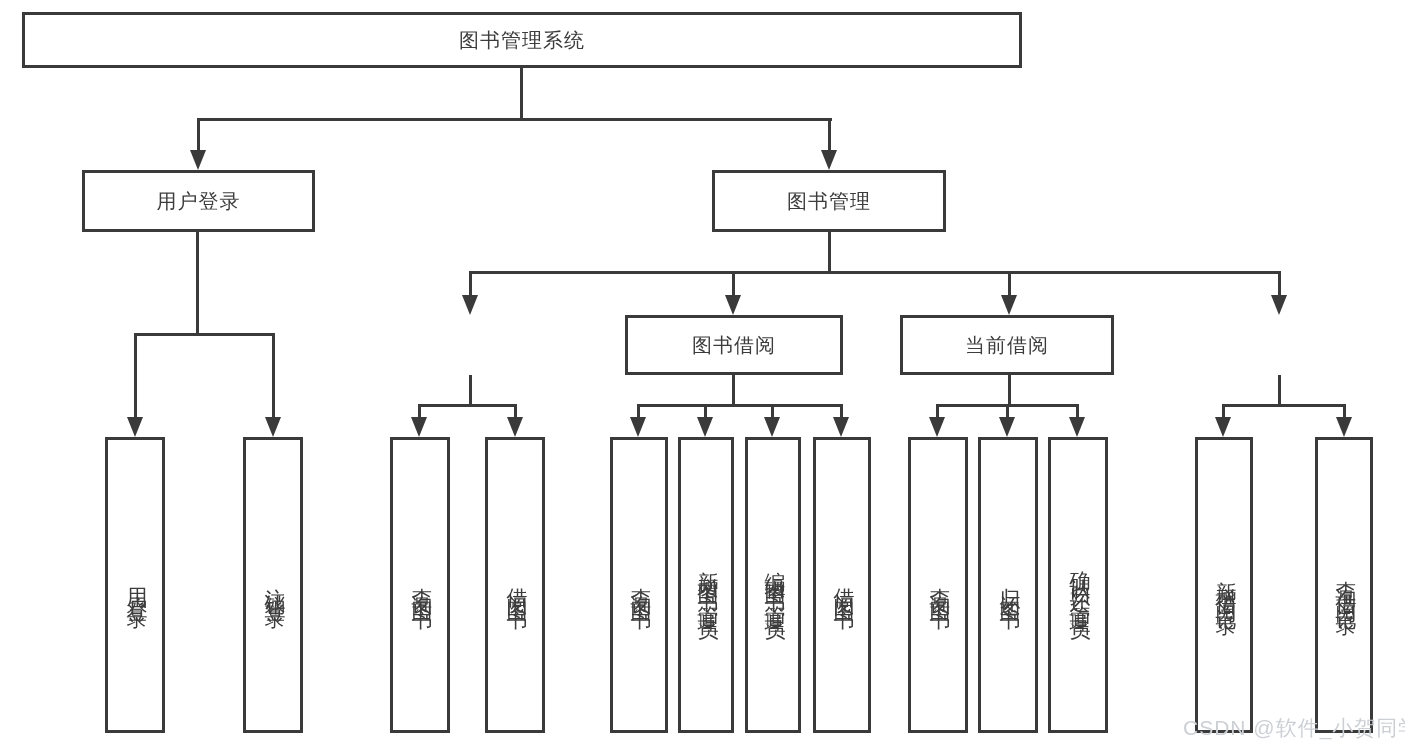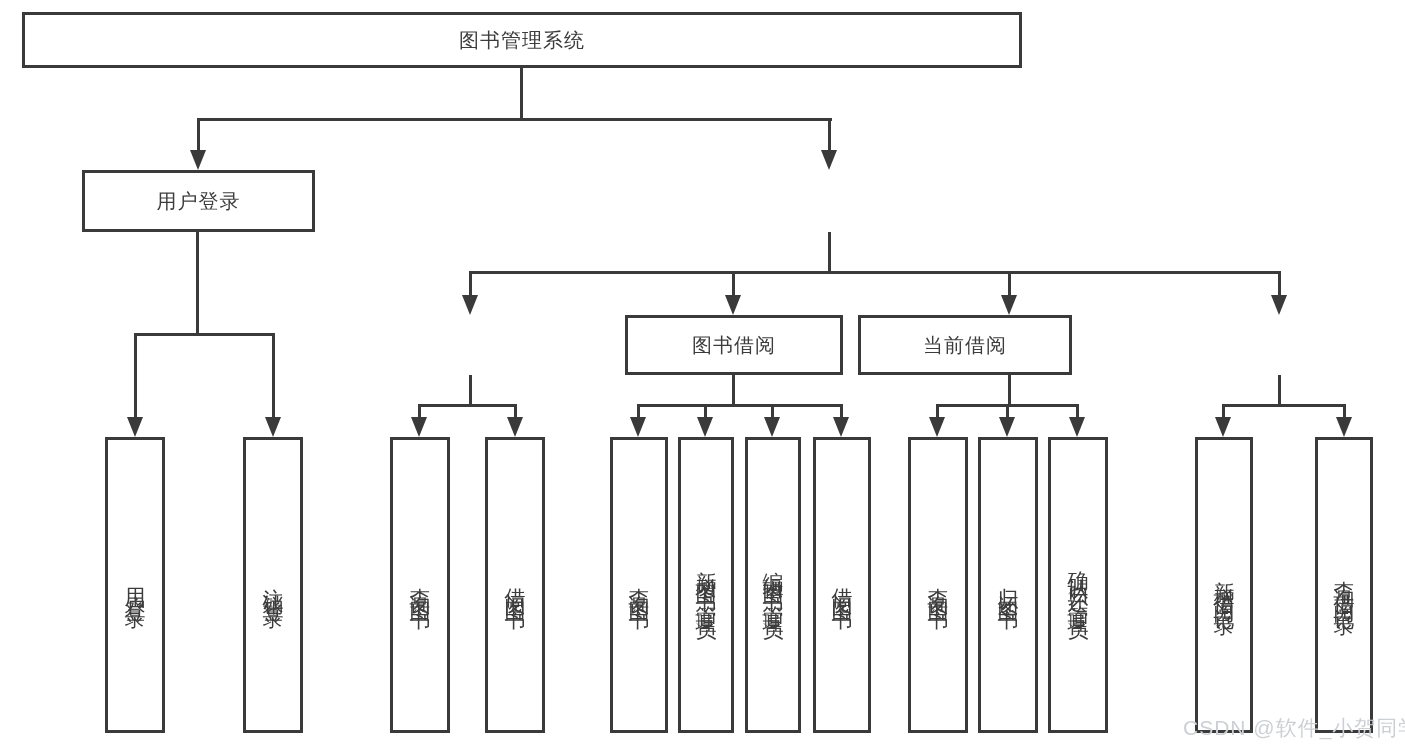--- a/index.html
+++ b/index.html
@@ -11,21 +11,21 @@
     width:1405px;height:747px;position:relative;overflow:hidden;
     font-family:"Liberation Sans","DejaVu Sans",sans-serif;
     color:var(--text);
   }
   .canvas{position:absolute;inset:0;}
   .box{
     position:absolute;
     border:3px solid var(--line);
     background:#ffffff;
     box-sizing:border-box;
-    display:flex;align-items:center;justify-content:center;
+    display:flex;align-items:center;justify-content:center;font-family:Liberation Mono, monospace;
   }
   .box.h span{
     font-size:20px;
     letter-spacing:1px;
     white-space:nowrap;
     color:var(--text);
   }
   .box.v span{
     writing-mode:vertical-lr;
     text-orientation:mixed;
@@ -65,20 +65,23 @@
   <div class="vline" style="left:520px;top:68px;height:53px"></div>
   <div class="hline" style="left:197px;top:118px;width:635px"></div>
   <div class="vline" style="left:197px;top:118px;height:34px"></div>
   <div class="arrowhead" style="left:190px;top:150px"></div>
   <div class="vline" style="left:828px;top:118px;height:34px"></div>
   <div class="arrowhead" style="left:821px;top:150px"></div>
 
   <div class="box h" style="left:82px;top:170px;width:233px;height:62px">
     <span>用户登录</span>
   </div>
+  <div class="box h" style="left:712px;top:170px;width:234px;height:62px">
+    <span>图书管理</span>
+  </div>
 
   <div class="vline" style="left:196px;top:232px;height:104px"></div>
   <div class="hline" style="left:134px;top:333px;width:141px"></div>
   <div class="vline" style="left:134px;top:333px;height:86px"></div>
   <div class="arrowhead" style="left:127px;top:417px"></div>
   <div class="vline" style="left:272px;top:333px;height:86px"></div>
   <div class="arrowhead" style="left:265px;top:417px"></div>
 
   <div class="vline" style="left:828px;top:232px;height:42px"></div>
   <div class="hline" style="left:469px;top:271px;width:812px"></div>
@@ -87,21 +90,21 @@
   <div class="vline" style="left:732px;top:271px;height:26px"></div>
   <div class="arrowhead" style="left:725px;top:295px"></div>
   <div class="vline" style="left:1008px;top:271px;height:26px"></div>
   <div class="arrowhead" style="left:1001px;top:295px"></div>
   <div class="vline" style="left:1278px;top:271px;height:26px"></div>
   <div class="arrowhead" style="left:1271px;top:295px"></div>
 
   <div class="box h" style="left:625px;top:315px;width:218px;height:60px">
     <span>图书借阅</span>
   </div>
-  <div class="box h" style="left:858px;top:315px;width:214px;height:60px">
+  <div class="box h" style="left:900px;top:315px;width:214px;height:60px">
     <span>当前借阅</span>
   </div>
 
   <div class="vline" style="left:469px;top:375px;height:32px"></div>
   <div class="hline" style="left:418px;top:404px;width:99px"></div>
   <div class="vline" style="left:418px;top:404px;height:15px"></div>
   <div class="arrowhead" style="left:411px;top:417px"></div>
   <div class="vline" style="left:514px;top:404px;height:15px"></div>
   <div class="arrowhead" style="left:507px;top:417px"></div>
 

